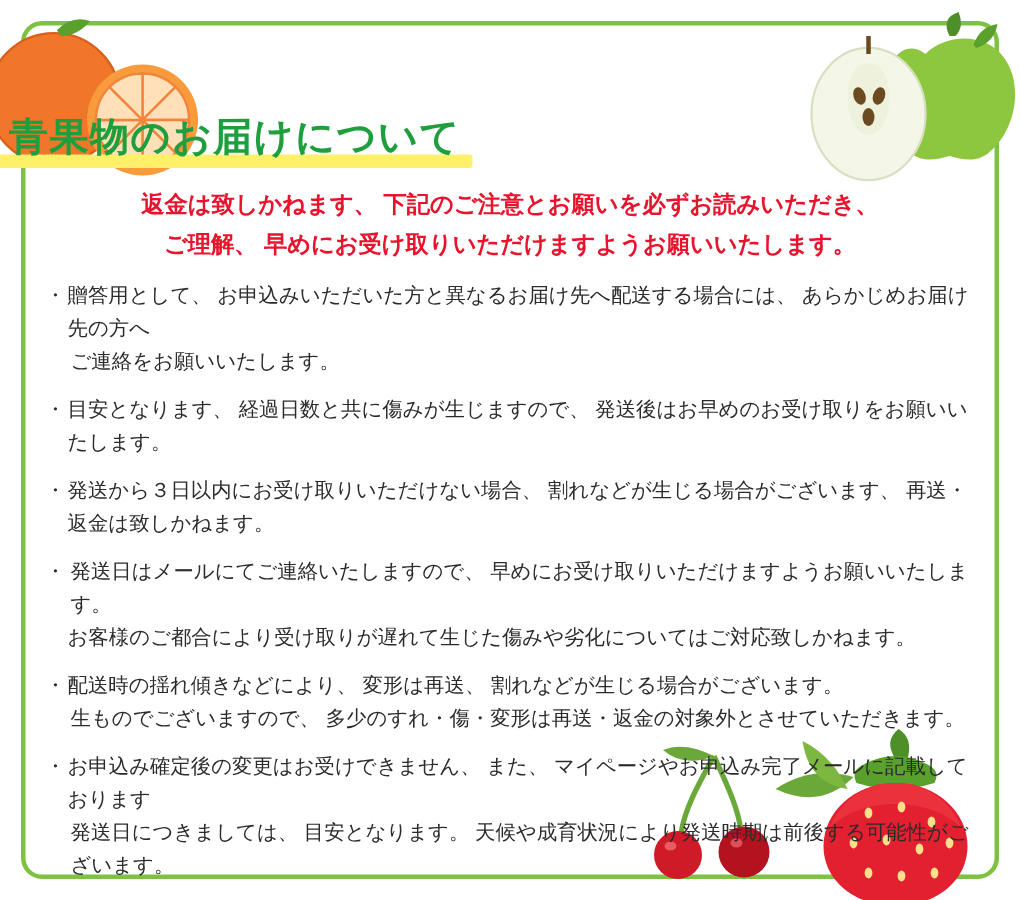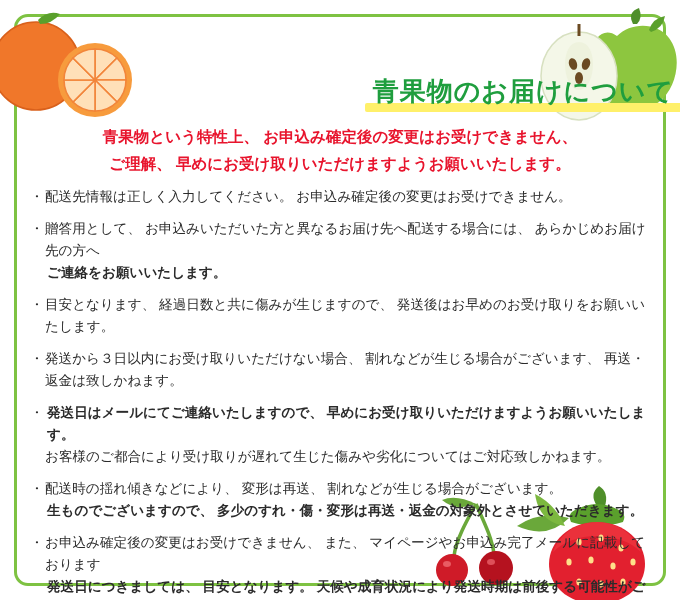--- a/index.html
+++ b/index.html
@@ -41,21 +41,21 @@
     background: rgba(255,255,255,0.92);
     box-sizing: border-box;
   }
 
   
   .title-wrap {
     position: absolute;
     left: 0;
     top: 74px;
     width: 680px;
-    text-align: right;
+    text-align: left;
     z-index: 6;
   }
   .title {
     display: inline-block;
     font-size: 26px;
     font-weight: bold;
     color: #1f9e3e;
     letter-spacing: 1px;
     position: relative;
     padding: 0 6px;
@@ -105,21 +105,21 @@
   }
   .item::before {
     content: "\30FB";
     position: absolute;
     left: 0;
     top: 0;
     color: #2b2b2b;
     font-size: 13.6px;
   }
   .item .l { display: block; }
-  .item .l.indent { padding-left: 2px; font-weight: bold; }
+  .item .l.indent { padding-left: 2px; }
 
   
   .deco { position: absolute; z-index: 4; }
 
   
   .orange { left: -6px; top: 8px; width: 150px; height: 120px; }
   
   .apple { right: -6px; top: 6px; width: 165px; height: 120px; }
   
   .straw { right: 4px; bottom: -6px; width: 175px; height: 140px; }
@@ -204,29 +204,26 @@
         <ellipse cx="122" cy="116" rx="2.6" ry="3.6"></ellipse>
       </g>
     </svg>
   </div>
 
   <div class="title-wrap">
     <span class="title">青果物のお届けについて</span>
   </div>
 
   <div class="lead">
-    <div>青果物という特性上、 お申込み確定後の変更はお受けできません、</div>
+    <div>返金は致しかねます、 下記のご注意とお願いを必ずお読みいただき、</div>
     <div>ご理解、 早めにお受け取りいただけますようお願いいたします。</div>
   </div>
 
   <div class="body-list">
 
-    <div class="item">
-      <span class="l">配送先情報は正しく入力してください。 お申込み確定後の変更はお受けできません。</span>
-    </div>
 
     <div class="item">
       <span class="l">贈答用として、 お申込みいただいた方と異なるお届け先へ配送する場合には、 あらかじめお届け先の方へ</span>
       <span class="l indent">ご連絡をお願いいたします。</span>
     </div>
 
     <div class="item">
       <span class="l">目安となります、 経過日数と共に傷みが生じますので、 発送後はお早めのお受け取りをお願いいたします。</span>
     </div>
 

